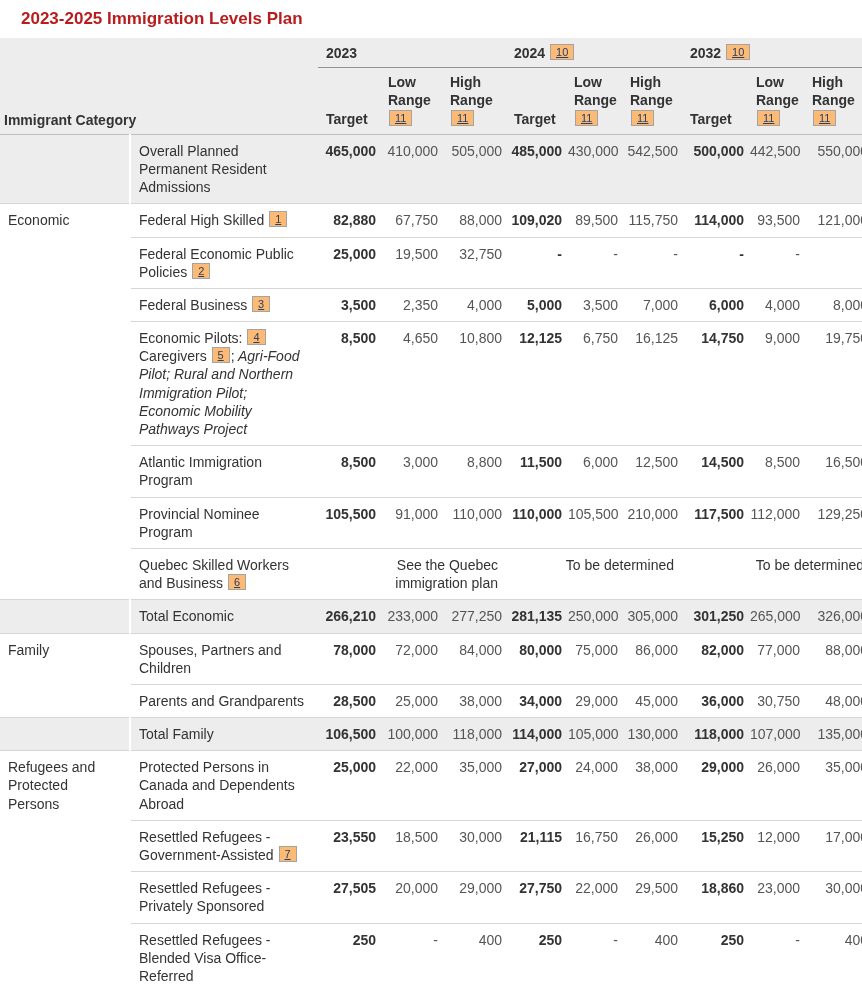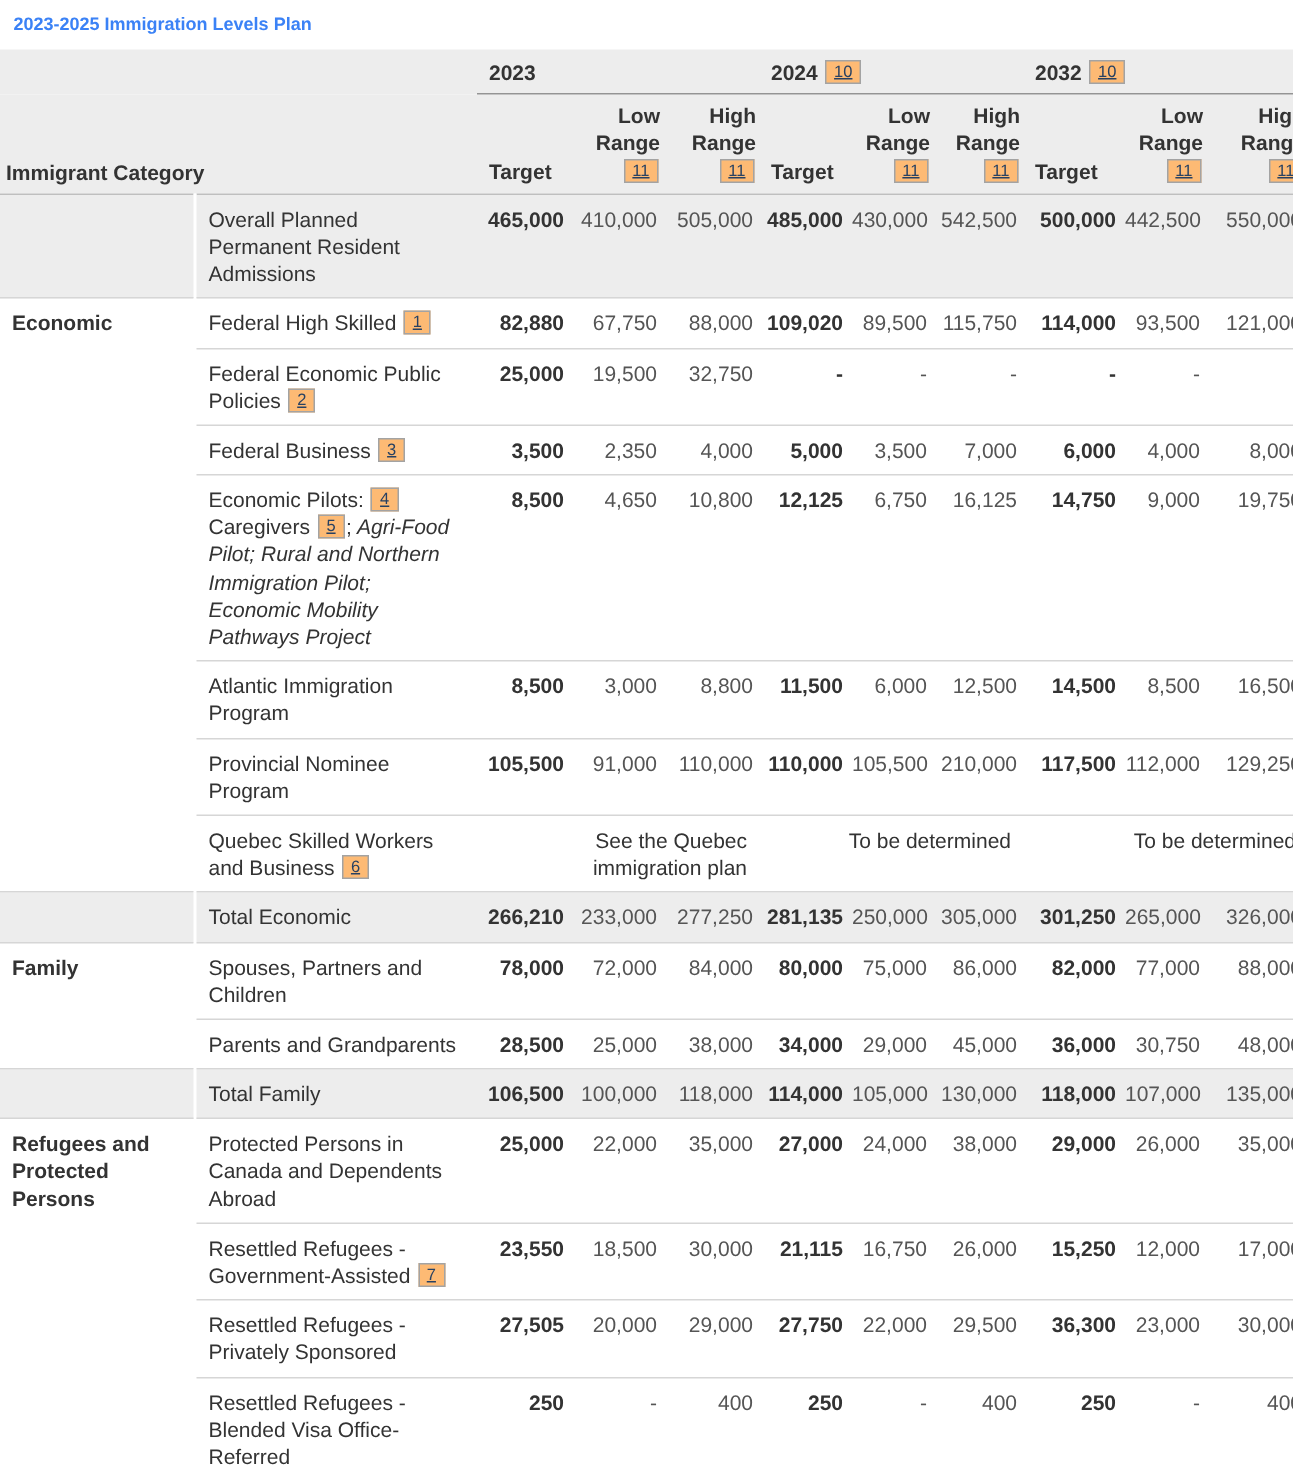--- a/index.html
+++ b/index.html
@@ -10,38 +10,38 @@
     --yearline:#949494;
     --text:#333333;
     --numtext:#555555;
   }
   *{box-sizing:border-box;}
   html,body{margin:0;padding:0;}
   body{
     width:862px;height:985px;overflow:hidden;background:#fff;
     font-family:"Liberation Sans",sans-serif;font-size:14px;color:var(--text);
   }
-  h1{font-size:12px;font-weight:700;color:#3b82f6;margin:10px 0 11px 9px;line-height:1;}
+  h1{font-size:17px;font-weight:700;color:#b91c1c;margin:10px 0 11px 21px;line-height:1;}
   table{border-collapse:collapse;table-layout:fixed;width:872px;}
   thead th{
     background:var(--band);text-align:left;vertical-align:bottom;
     font-weight:700;padding:5px 4px;line-height:1.3;
   }
   tr.years th{vertical-align:top;padding:6px 8px 5px 8px;}
   th.year{border-bottom:1px solid var(--yearline);}
   th.blank{border-bottom:none;}
   tr.cols th{border-bottom:1px solid var(--headline);}
   th.num-head{padding:5px 2px 6px 8px;}
-  .hwrap{display:inline-block;text-align:right;}
+  .hwrap{display:inline-block;text-align:left;}
   tbody td,tbody th{
     border-top:1px solid var(--rowline);
     padding:7px 8px;line-height:1.3;vertical-align:top;background:#fff;
   }
   tbody tr.first > *{border-top:none;}
-  tbody th.section{text-align:left;font-weight:700;background:#fff;}
+  tbody th.section{text-align:left;font-weight:400;background:#fff;}
   td.label{border-left:2px solid #fff;}
   td.val{text-align:right;padding:7px 4px 7px 2px;color:var(--numtext);font-weight:400;}
   td.val.target{font-weight:700;color:var(--text);}
   td.span-cell{text-align:right;padding:7px 8px;color:var(--text);}
   tr.total > td, tr.total > th{background:var(--band);}
   tr.total td.label{font-weight:400;}
   a.fn{
     display:inline-block;font-size:11px;font-weight:400;line-height:14px;
     padding:0 5px;border:1px solid #a3a3a3;background:#fdba74;
     color:var(--link);text-decoration:underline;vertical-align:2px;margin:0 1px;cursor:pointer;
@@ -258,21 +258,21 @@
           <td class="val">17,000</td>
         </tr>
         <tr>
           <td class="label">Resettled Refugees - Privately Sponsored</td>
           <td class="val target">27,505</td>
           <td class="val">20,000</td>
           <td class="val">29,000</td>
           <td class="val target">27,750</td>
           <td class="val">22,000</td>
           <td class="val">29,500</td>
-          <td class="val target">36,300</td>
+          <td class="val target">18,860</td>
           <td class="val">23,000</td>
           <td class="val">30,000</td>
         </tr>
         <tr>
           <td class="label">Resettled Refugees - Blended Visa Office-Referred</td>
           <td class="val target">250</td>
           <td class="val">-</td>
           <td class="val">400</td>
           <td class="val target">250</td>
           <td class="val">-</td>

